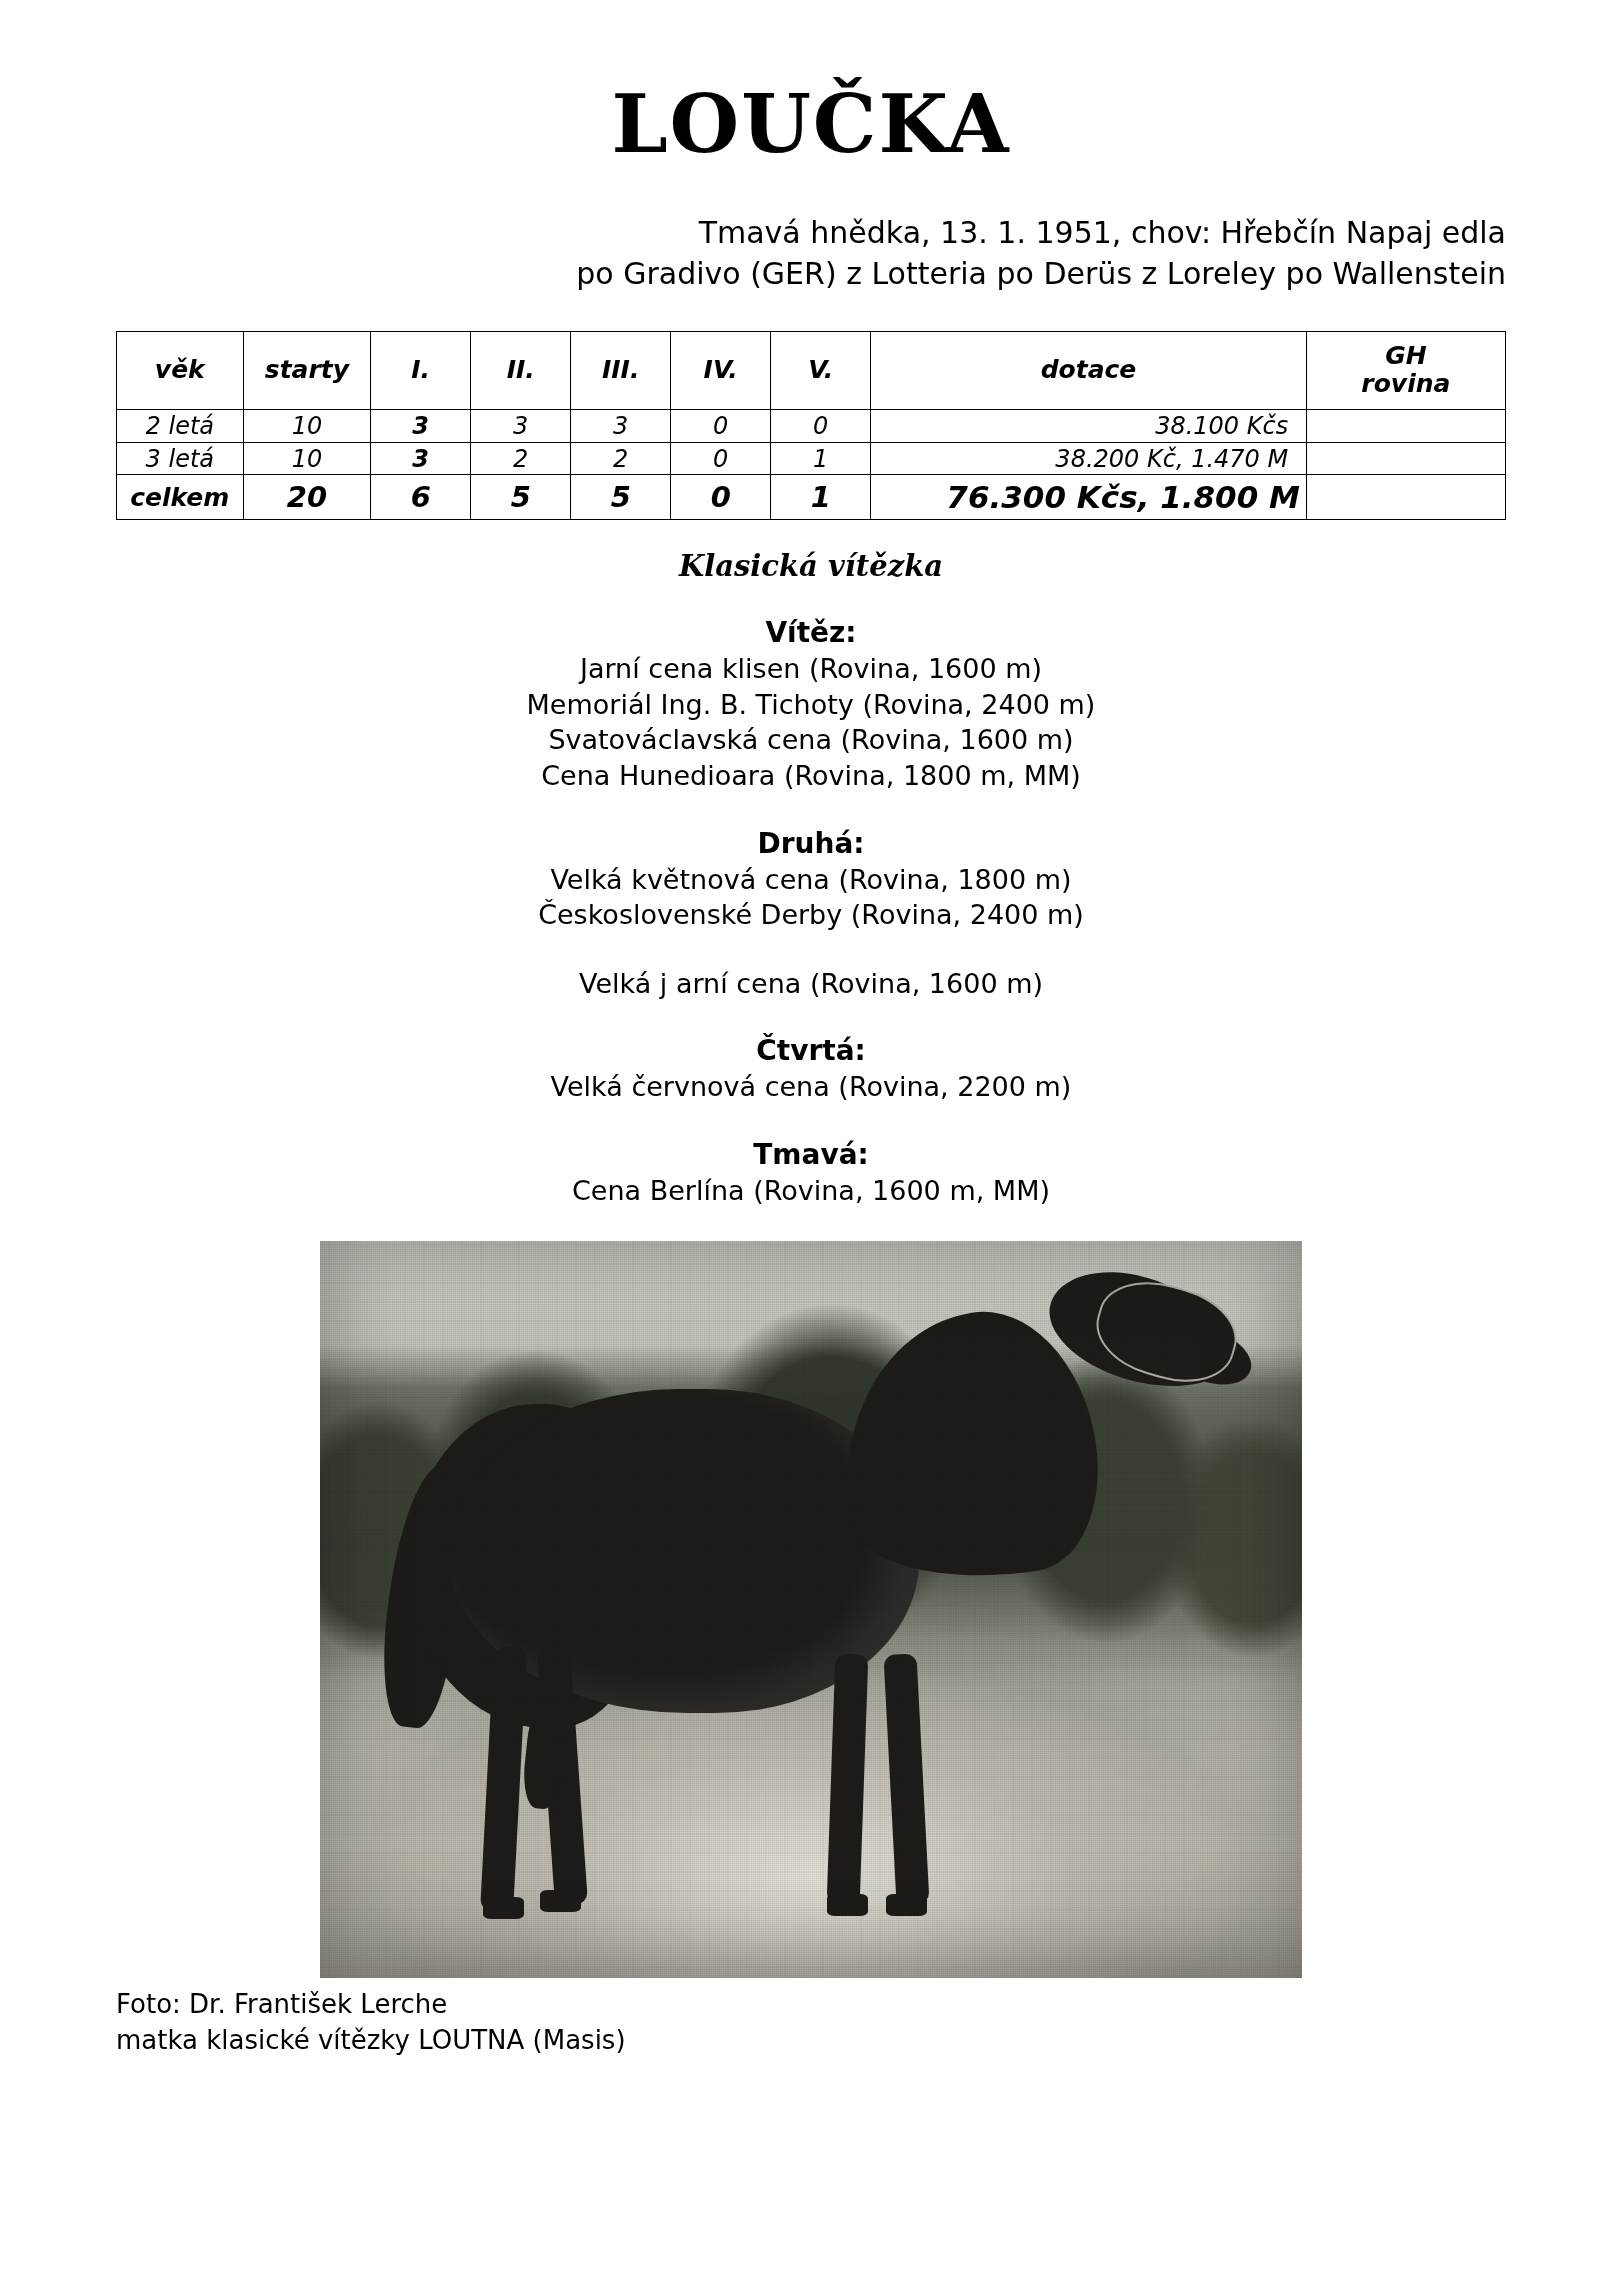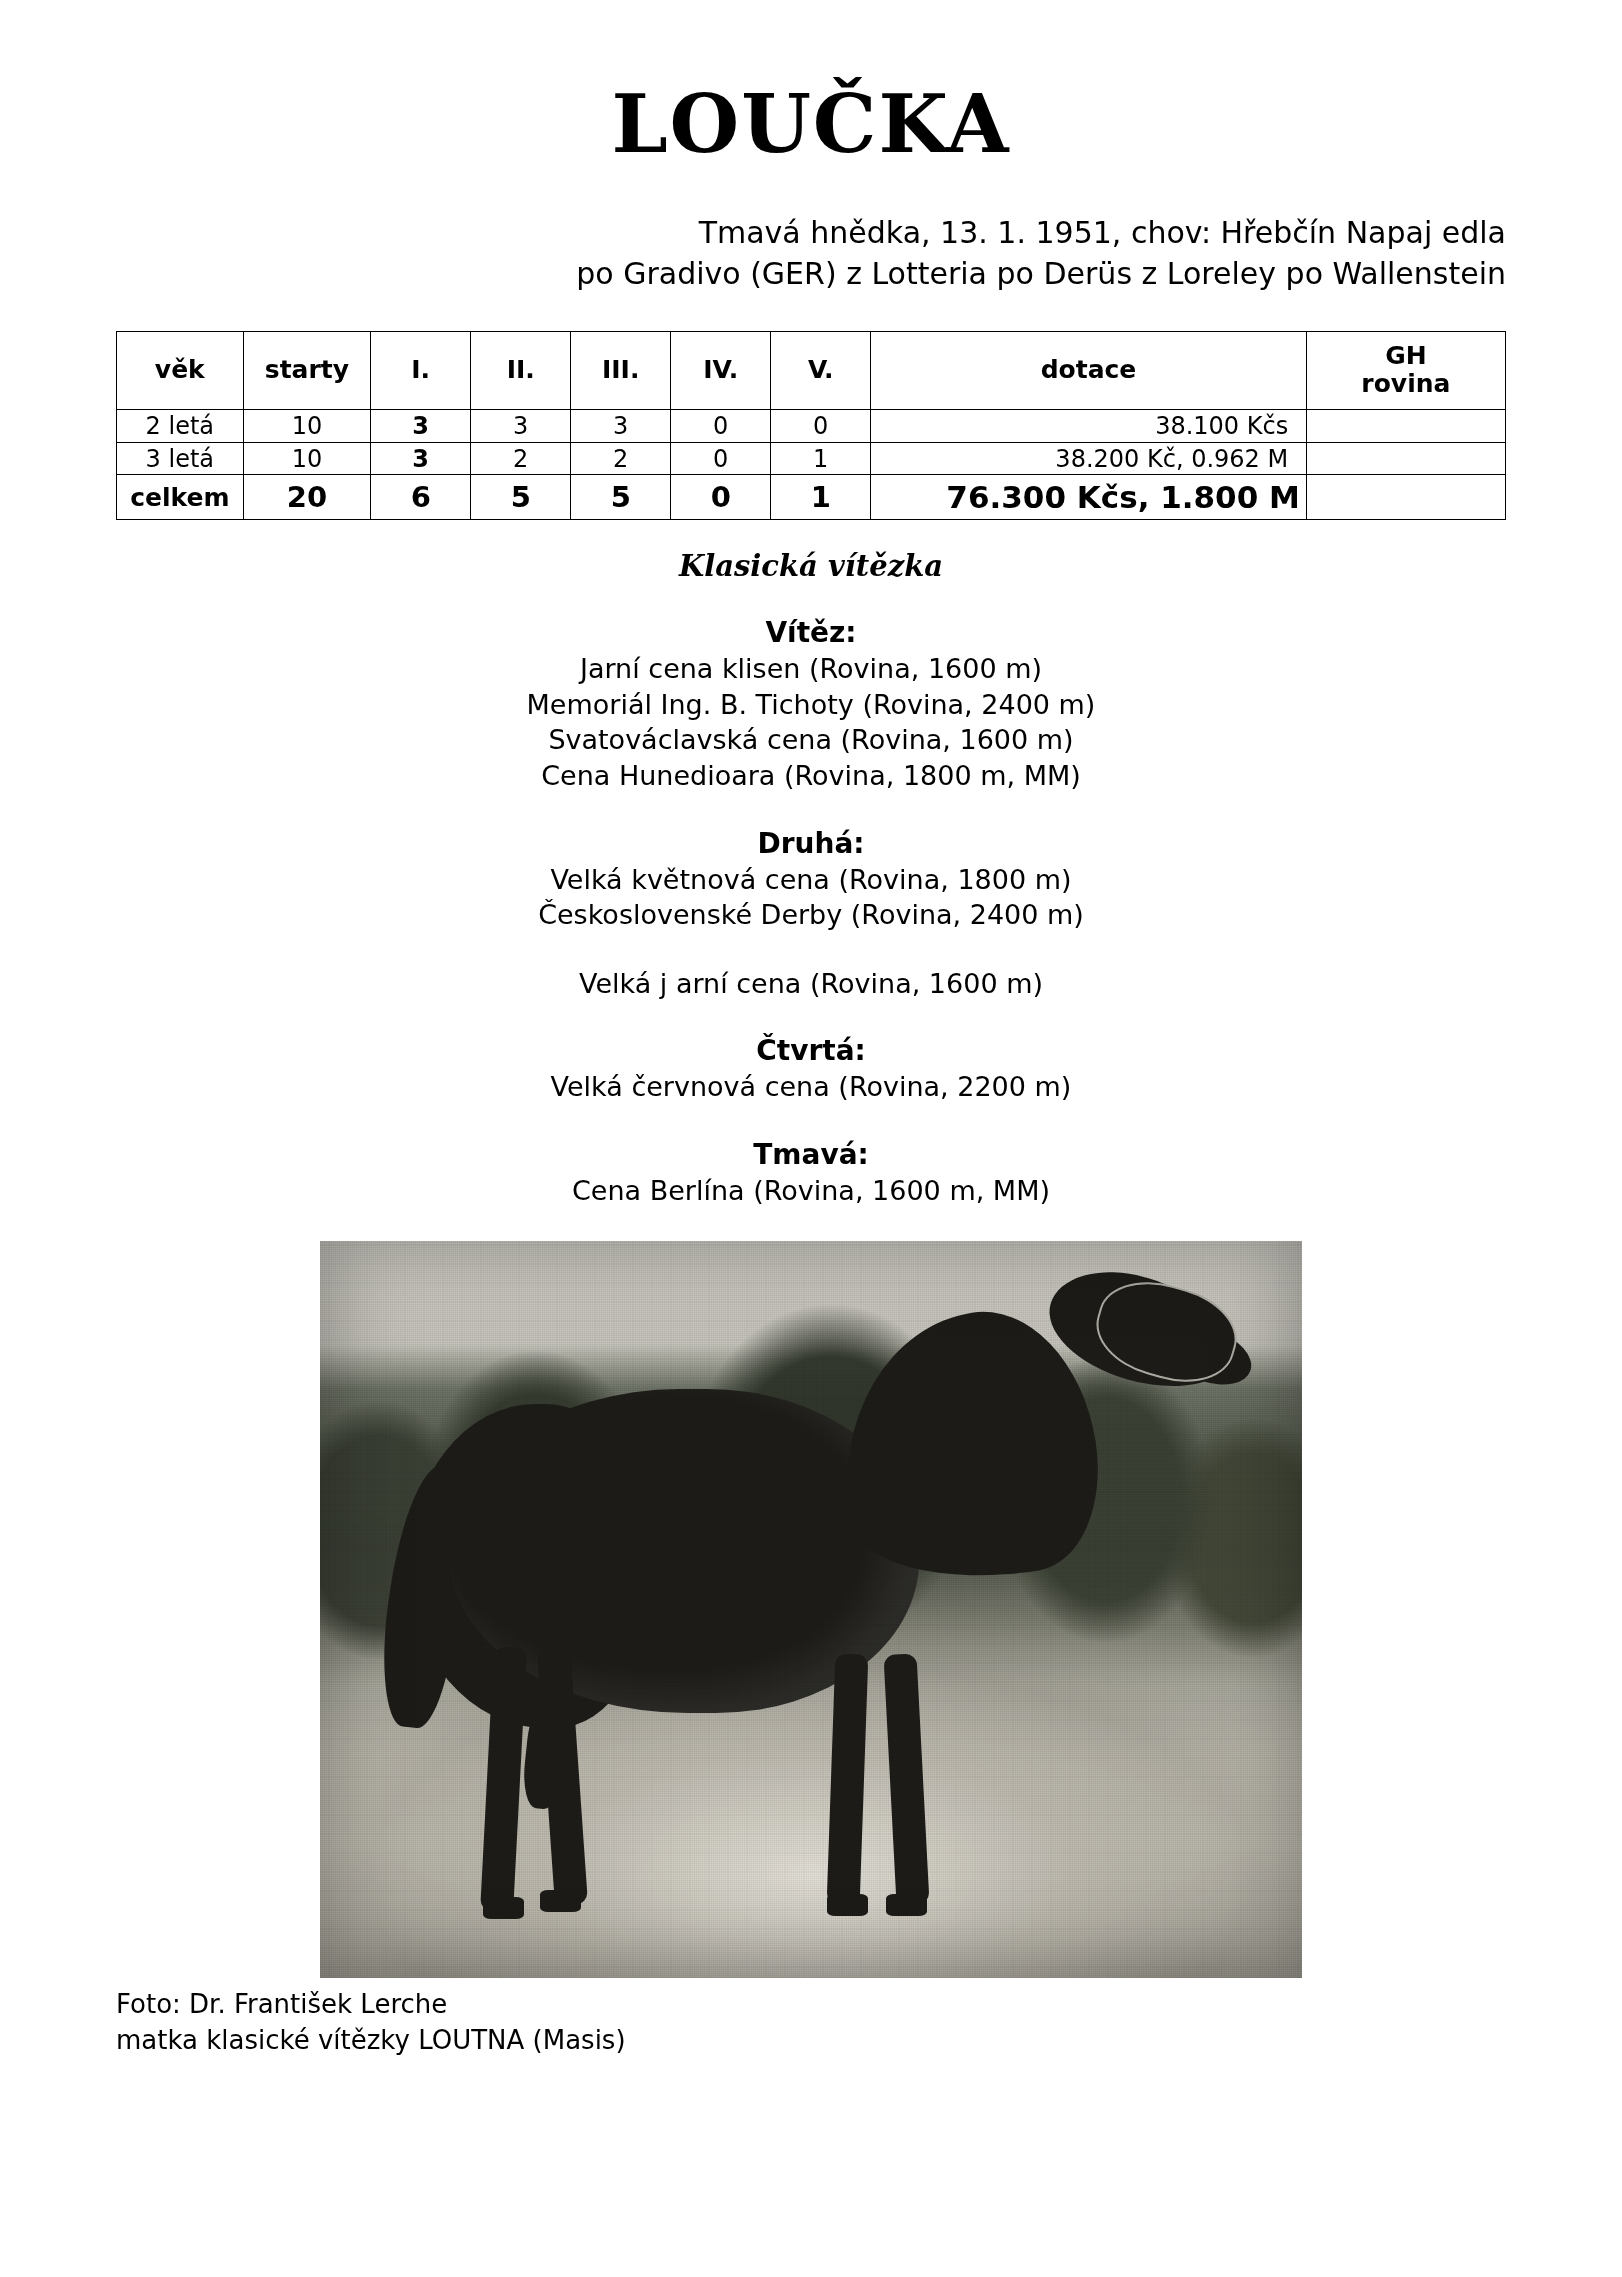--- a/index.html
+++ b/index.html
@@ -39,20 +39,21 @@
   .subtitle div {
     margin: 0;
   }
 
   
   table.results {
     margin: 37px auto 0 auto;
     border-collapse: collapse;
     width: 1390px;
     font-size: 24px;
+    font-style: italic;
   }
   table.results th,
   table.results td {
     border: 1px solid #000;
     padding: 1.9px 5.8px;
     text-align: center;
     vertical-align: middle;
   }
   table.results thead th {
     font-weight: bold;
@@ -279,21 +280,21 @@
         <td></td>
       </tr>
       <tr>
         <td>3 letá</td>
         <td>10</td>
         <td class="bold-val">3</td>
         <td>2</td>
         <td>2</td>
         <td>0</td>
         <td>1</td>
-        <td class="dotace">38.200 Kč, 0.962 M</td>
+        <td class="dotace">38.200 Kč, 1.470 M</td>
         <td></td>
       </tr>
       <tr class="total">
         <td class="label">celkem</td>
         <td>20</td>
         <td>6</td>
         <td>5</td>
         <td>5</td>
         <td>0</td>
         <td>1</td>

